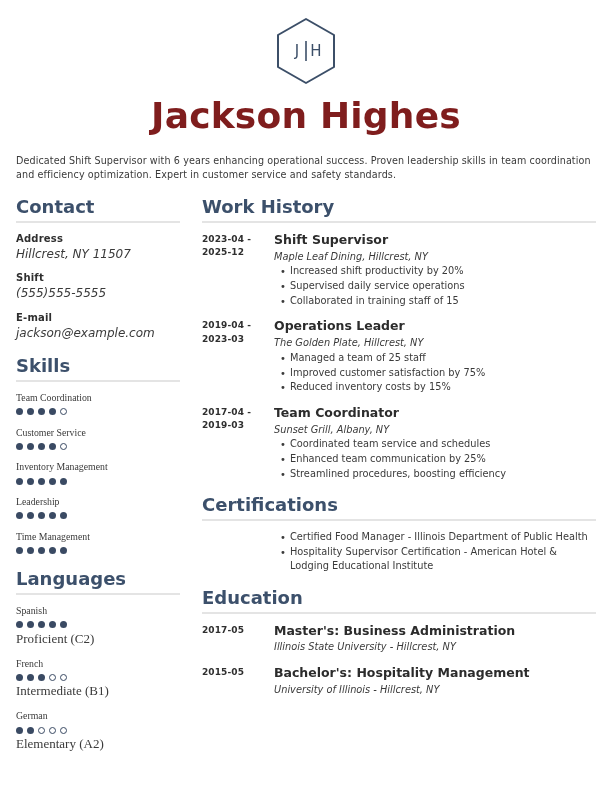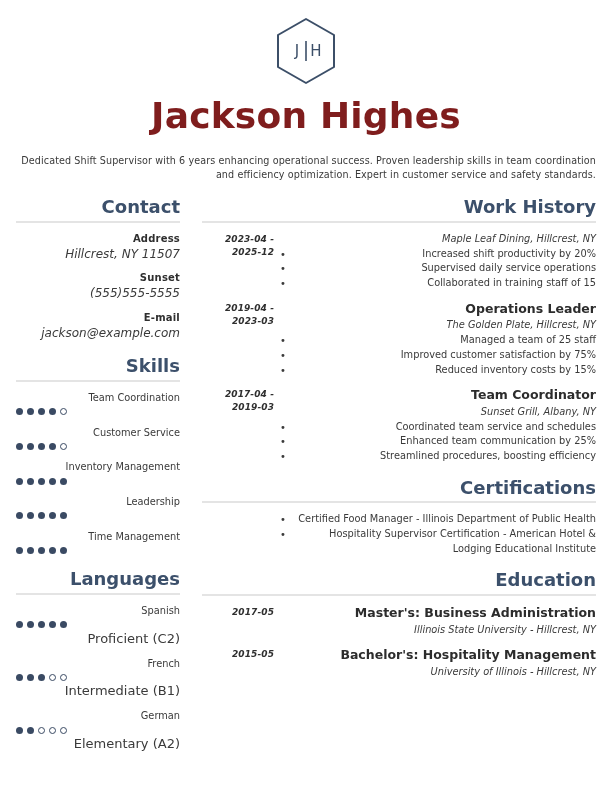--- a/index.html
+++ b/index.html
@@ -43,30 +43,29 @@
     color: #7f1d1d;
     letter-spacing: 0.2px;
     margin: 10px 0 0 0;
     line-height: 1.1;
   }
   .summary {
     font-size: 9.6px;
     line-height: 1.45;
     color: #3a3a3a;
     margin-top: 18px;
-    text-align: right;
+    text-align: left;
     letter-spacing: 0.1px;
   }
 
   
   .body-cols {
     display: flex;
     margin-top: 16px;
     align-items: flex-start;
-    text-align: right;
   }
   .col-left {
     width: 176px;
     flex: 0 0 176px;
     padding-right: 12px;
     box-sizing: border-box;
   }
   .col-right {
     flex: 1 1 auto;
     padding-left: 10px;
@@ -97,21 +96,21 @@
     letter-spacing: 0.2px;
   }
   .contact-value {
     font-size: 12px;
     color: #3a3a3a;
     line-height: 1.45;
     font-style: italic;
   }
 
   
-  .rated-item { margin-bottom: 9px; }
+  .rated-item { margin-bottom: 9px; font-family: Liberation Serif, serif; }
   .rated-name {
     font-size: 9.8px;
     color: #3a3a3a;
     line-height: 1.4;
     margin-bottom: 2px;
   }
   .rated-sub {
     font-size: 13px;
     color: #3a3a3a;
     line-height: 1.3;
@@ -143,21 +142,20 @@
   }
   .entry-date {
     width: 72px;
     flex: 0 0 72px;
     font-size: 9px;
     font-weight: bold;
     color: #2f2f2f;
     line-height: 1.45;
     padding-top: 1px;
     letter-spacing: 0.1px;
-    font-style: italic;
   }
   .entry-body { flex: 1 1 auto; }
   .entry-title {
     font-size: 12.5px;
     font-weight: bold;
     color: #2c2c2c;
     line-height: 1.25;
     margin-bottom: 2px;
   }
   .entry-org {
@@ -211,21 +209,21 @@
 
       <div class="section-block">
         <div class="section-title">Contact</div>
         <div class="section-rule"></div>
         <div id="contact-list">
             <div class="contact-item">
               <div class="contact-label">Address</div>
               <div class="contact-value">Hillcrest, NY 11507</div>
             </div>
             <div class="contact-item">
-              <div class="contact-label">Sunset</div>
+              <div class="contact-label">Shift</div>
               <div class="contact-value">(555)555-5555</div>
             </div>
             <div class="contact-item">
               <div class="contact-label">E-mail</div>
               <div class="contact-value">jackson@example.com</div>
             </div>
           </div>
       </div>
 
       <div class="section-block">
@@ -329,20 +327,21 @@
 
     <div class="col-right">
 
       <div class="section-block">
         <div class="section-title">Work History</div>
         <div class="section-rule"></div>
         <div id="work-list">
             <div class="entry">
               <div class="entry-date">2023-04 - 2025-12</div>
               <div class="entry-body">
+                <div class="entry-title">Shift Supervisor</div>
                 <div class="entry-org">Maple Leaf Dining, Hillcrest, NY</div>
                 <ul class="bullets">
                   <li>Increased shift productivity by 20%</li>
                   <li>Supervised daily service operations</li>
                   <li>Collaborated in training staff of 15</li>
                 </ul>
               </div>
             </div>
             <div class="entry">
               <div class="entry-date">2019-04 - 2023-03</div>

